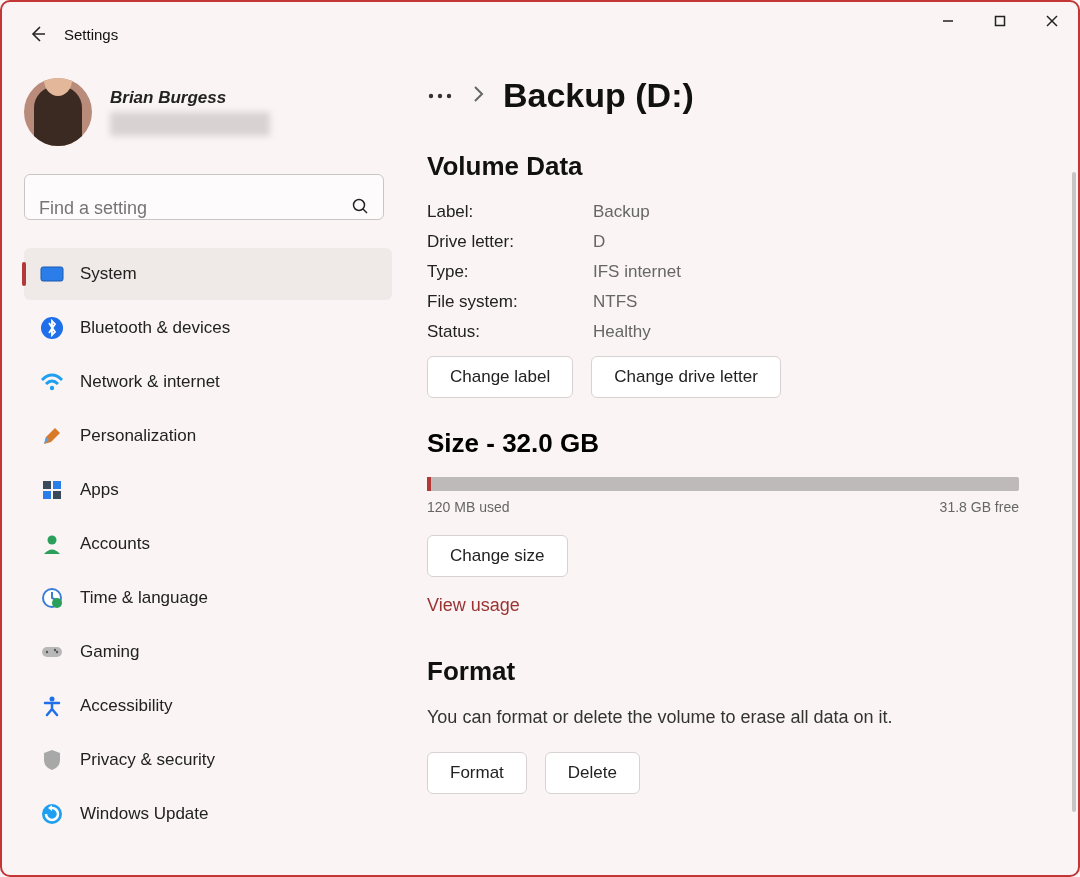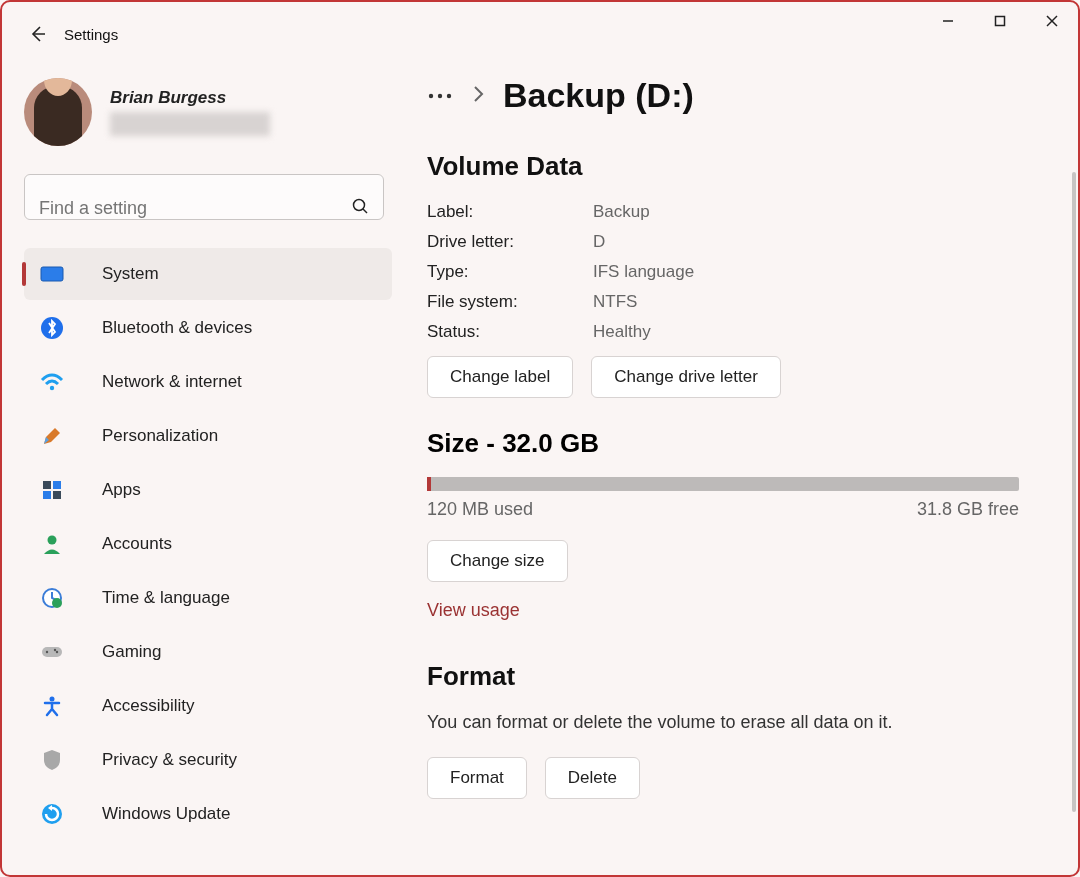--- a/index.html
+++ b/index.html
@@ -86,21 +86,21 @@
     }
     .search input {
       flex: 1; border: none; background: transparent;
       font-size: 18px; color: #555; outline: none;
     }
     .nav { list-style: none; }
     .nav li {
       width: 368px; height: 52px;
       display: flex; align-items: center;
       padding: 0 16px;
-      gap: 38px;
+      gap: 16px;
       border-radius: 6px;
       margin-bottom: 2px;
       cursor: pointer;
       font-size: 17px;
       color: #222;
       position: relative;
     }
     .nav li.active {
       background: #efeae8;
     }
@@ -155,21 +155,21 @@
       border-radius: 2px;
       position: relative;
       margin-bottom: 8px;
     }
     .bar .used {
       position: absolute; left: 0; top: 0; bottom: 0;
       width: 4px; background: #b33838;
     }
     .bar-labels {
       display: flex; justify-content: space-between;
-      width: 592px; color: #666; font-size: 18px;
+      width: 592px; color: #666; font-size: 14px;
       margin-bottom: 20px;
     }
     .link {
       color: #9a3232; font-size: 18px; cursor: pointer; display: inline-block;
       margin-top: 18px; margin-bottom: 40px;
     }
     .format-text { font-size: 18px; color: #333; margin-bottom: 24px;}
     .scrollbar {
       position: absolute;
       right: 2px; top: 170px;
@@ -362,21 +362,21 @@
     <div class="kv">
       <span class="k">Label:</span>
       <span class="v">Backup</span>
     </div>
     <div class="kv">
       <span class="k">Drive letter:</span>
       <span class="v">D</span>
     </div>
     <div class="kv">
       <span class="k">Type:</span>
-      <span class="v">IFS language</span>
+      <span class="v">IFS internet</span>
     </div>
     <div class="kv">
       <span class="k">File system:</span>
       <span class="v">NTFS</span>
     </div>
     <div class="kv">
       <span class="k">Status:</span>
       <span class="v">Healthy</span>
     </div>
     <div class="btnrow">

